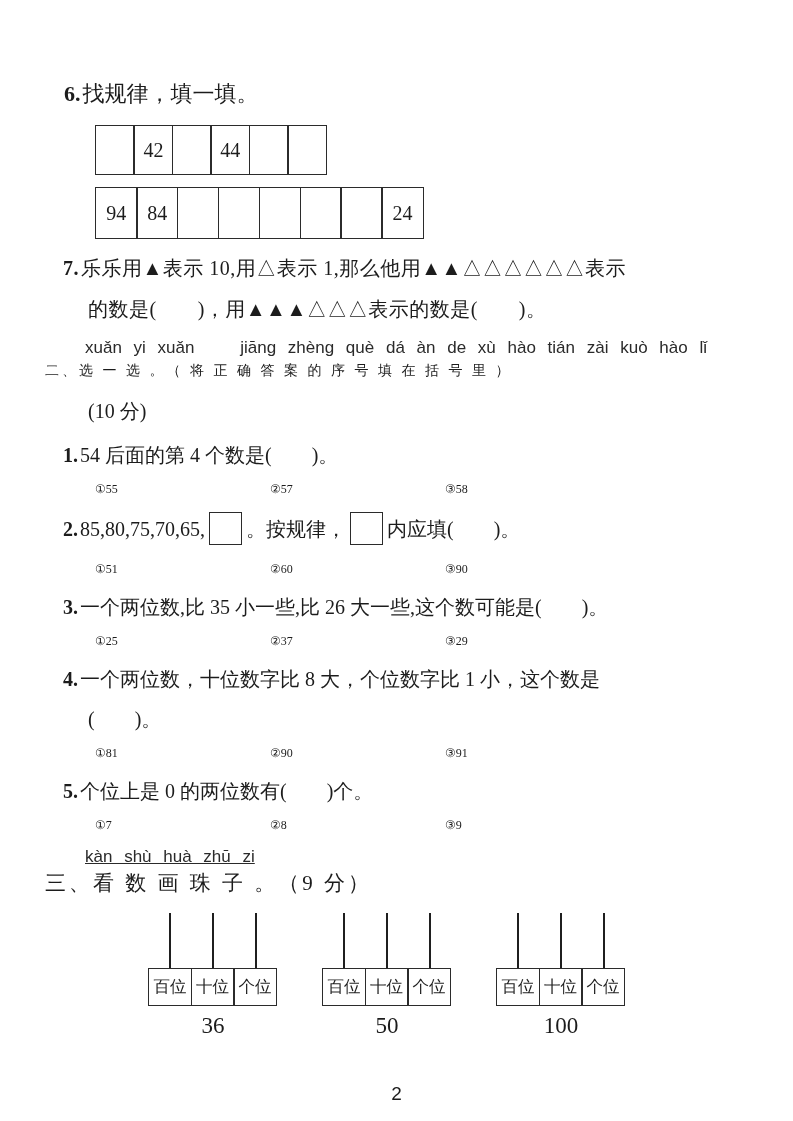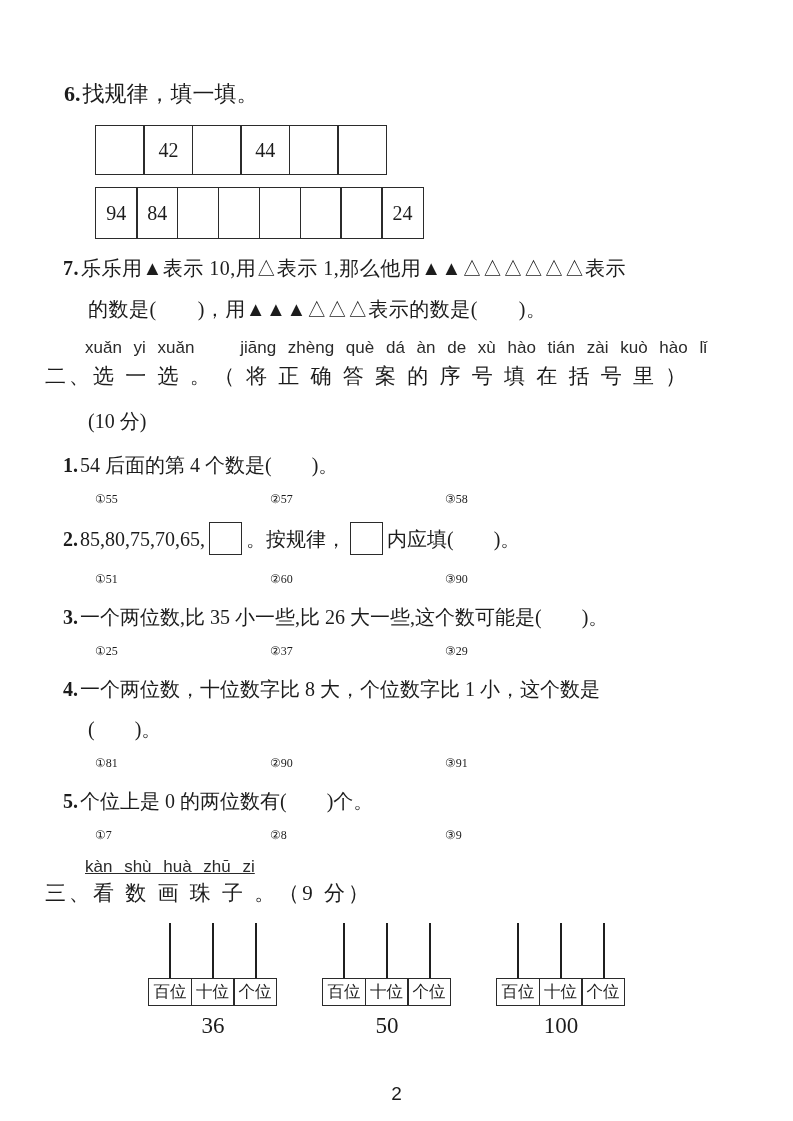--- a/index.html
+++ b/index.html
@@ -14,41 +14,41 @@
   }
   .line { font-size: 20px; line-height: 28px; }
   .qnum { font-weight: bold; margin-right: 2px; }
 
   
   .q6-title { margin: 0 0 0 64px; padding-top: 80px; font-size: 22px; }
   .strip { display:flex; margin-left: 95px; }
   .strip1 { margin-top: 17px; }
   .strip2 { margin-top: 12px; }
   .cell {
-    width: 50px; height: 50px;
+    width: 40px; height: 50px;
     border: 1.6px solid #2b2b2b;
     margin-left: -1.6px;
     display:flex; align-items:center; justify-content:center;
     font-size: 20px;
   }
   .strip2 .cell { width: 42.5px; height: 52px; }
   .cell:first-child { margin-left: 0; }
 
   
   .q7-line1 { margin: 15px 0 0 63px; letter-spacing: 0.5px; }
   .q7-line2 { margin: 13px 0 0 88px; letter-spacing: 0.5px; }
 
   
   .pinyin {
     font-family: "Liberation Sans", sans-serif;
     font-size: 17px; color:#2a2a2a;
     word-spacing: 7px;
   }
   .pinyin1 { margin: 13px 0 0 85px; }
-  .sec-title { margin: 3px 0 0 45px; font-size: 21px; letter-spacing: 3px; }
+  .sec-title { margin: 3px 0 0 45px; font-size: 14px; letter-spacing: 3px; }
   .points { margin: 17px 0 0 88px; }
 
   
   .q-text { margin: 16px 0 0 63px; }
   .opts { margin: 13px 0 0 95px; font-size: 12px; }
   .opt { display: inline-block; width: 172px; }
   .opt:last-child { width: auto; }
   .inline-box {
     display: inline-block;
     width: 33px; height: 33px;
@@ -63,21 +63,21 @@
   .pinyin2 { margin: 14px 0 0 85px; text-decoration: underline; }
   .sec3-title { margin: 2px 0 0 45px; font-size: 21px; letter-spacing: 3px; }
 
   .pv-row { display: flex; margin: 16px 0 0 148px; gap: 44px; }
   .pv-diagram { width: 130px; }
   .rods { display: flex; height: 55px; }
   .rod-slot { flex: 1; display: flex; justify-content: center; }
   .rod { width: 2px; height: 100%; background: #1f1f1f; }
   .pv-table { display: flex; }
   .pv-cell {
-    width: 44px; height: 28px;
+    width: 44px; height: 38px;
     border: 1.5px solid #2b2b2b;
     margin-left: -1.5px;
     display: flex; align-items: center; justify-content: center;
     font-size: 16.5px;
   }
   .pv-cell:first-child { margin-left: 0; }
   .pv-num { text-align: center; font-size: 23px; margin-top: 7px; }
 
   .footer {
     position: absolute; bottom: 16px; left: 0;

